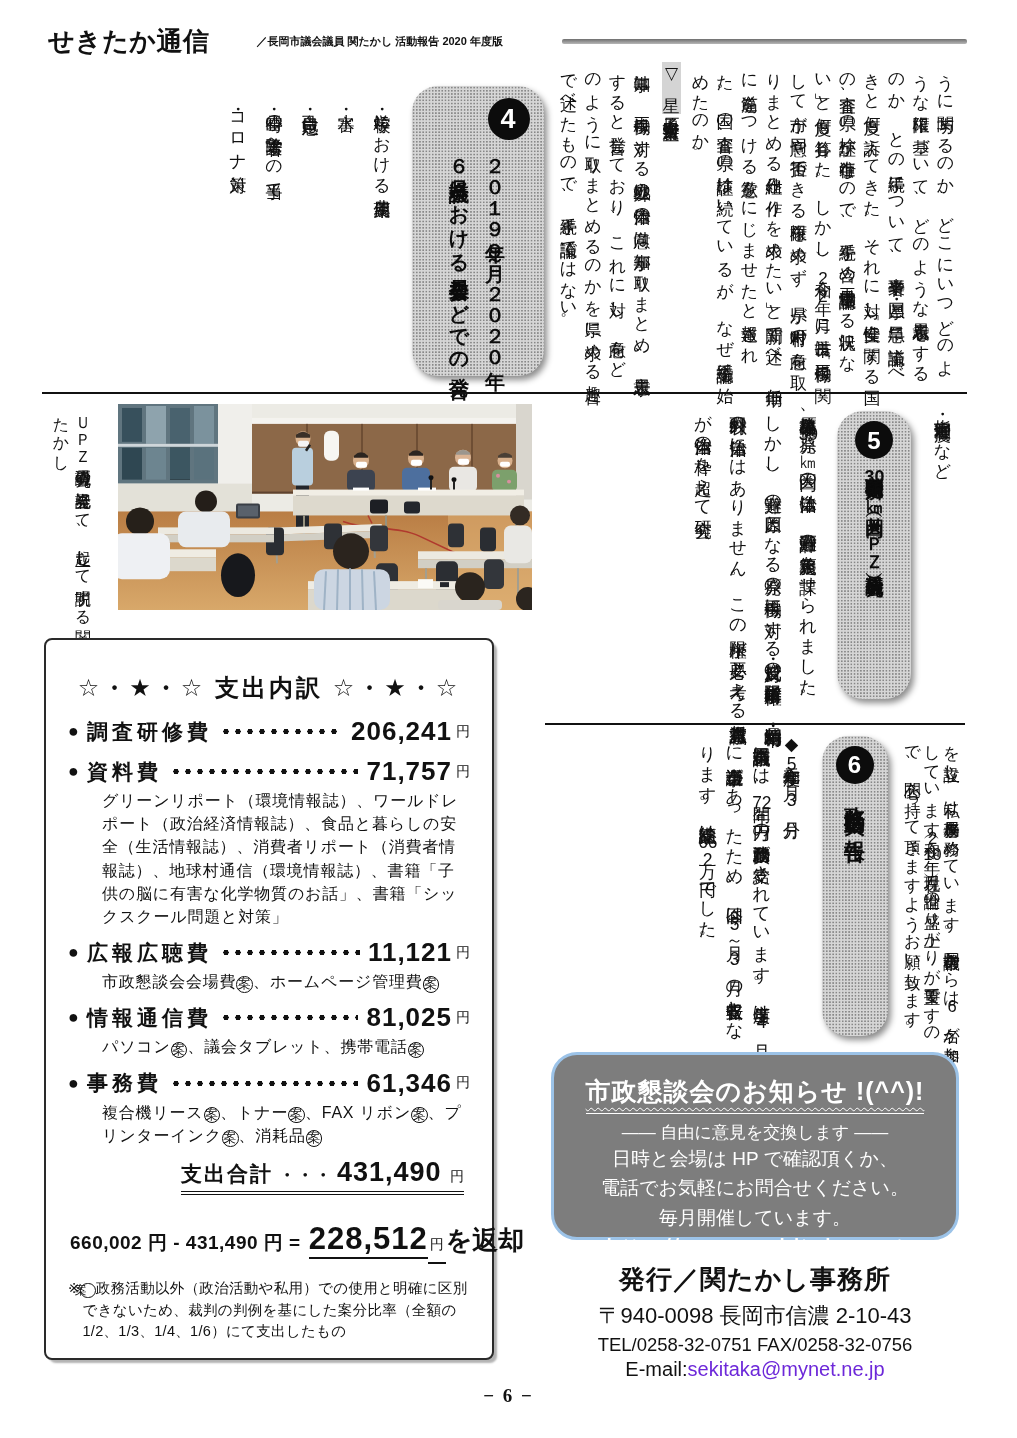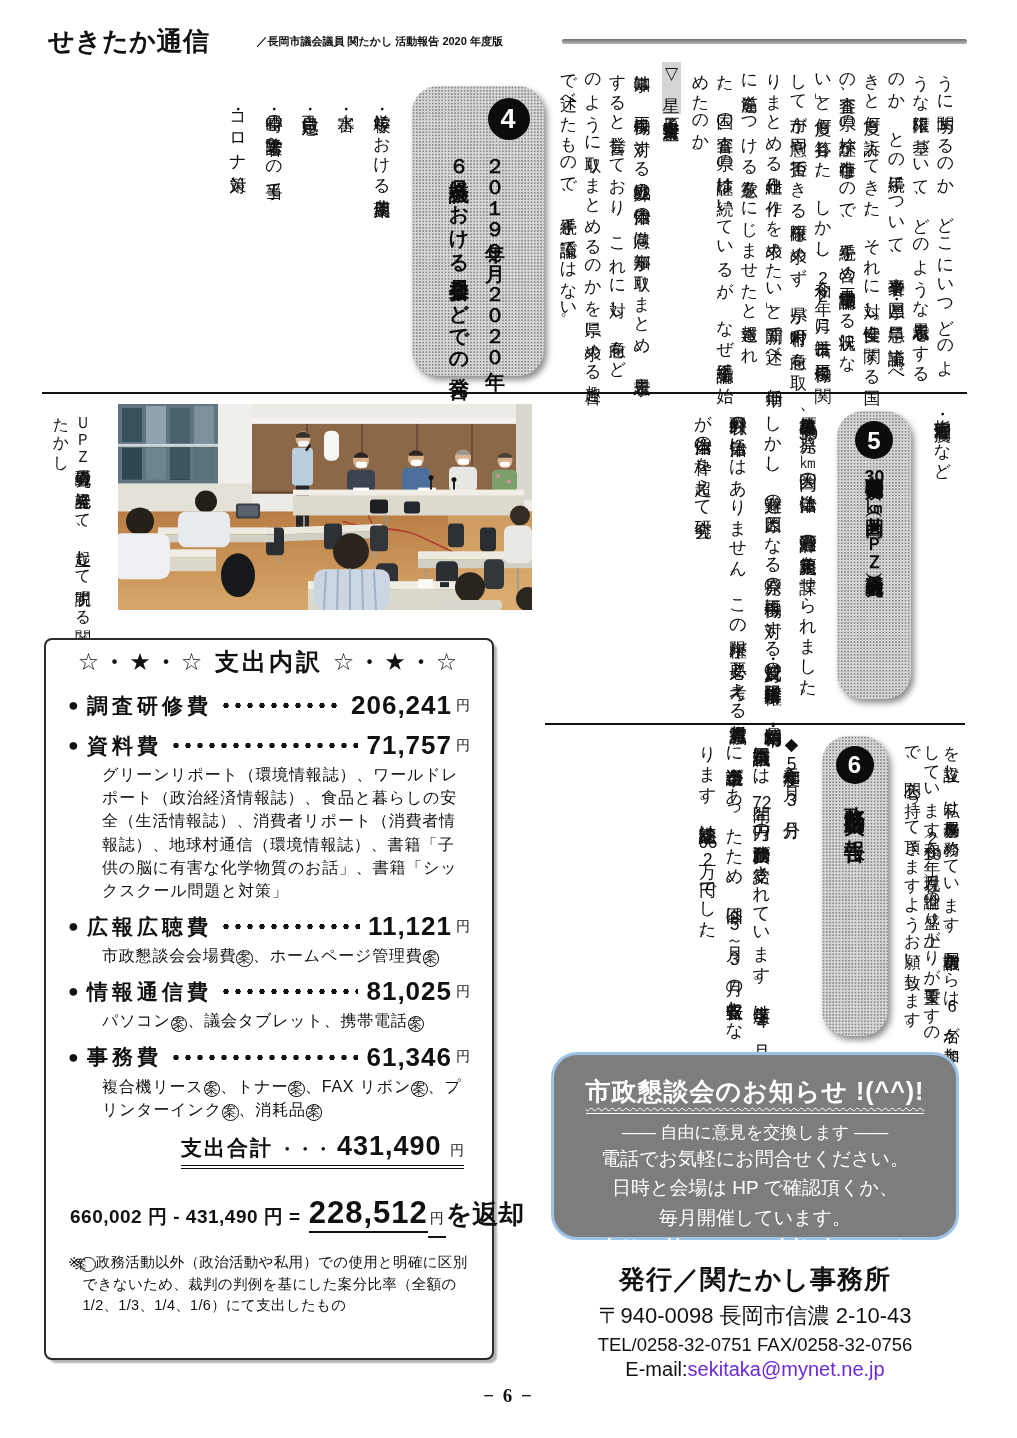--- a/index.html
+++ b/index.html
@@ -50,21 +50,21 @@
   .div1{top:392px;left:42px;right:50px;}
   .div2{top:723px;left:545px;right:52px;}
 
   
   .photo{position:absolute;left:118px;top:404px;width:414px;height:206px;}
   .caption{position:absolute;left:50px;top:406px;height:224px;font-size:16px;line-height:22px;letter-spacing:0.8px;}
 
   
   .expbox{position:absolute;left:44px;top:638px;width:450px;height:722px;background:#fff;
           border:2.5px solid #2a2a2a;border-radius:8px;box-shadow:4px 4px 2px -1px #b3b3b3;
-          box-sizing:border-box;padding:6px 22px 10px;}
+          box-sizing:border-box;padding:32px 22px 10px;}
   .exp-title{text-align:center;font-size:24px;font-weight:bold;letter-spacing:3px;margin-bottom:12px;}
   .exp-item{margin-bottom:9px;}
   .exp-row{display:flex;align-items:center;}
   .exp-bullet{font-size:18px;margin-right:8px;}
   .exp-label{font-size:21px;font-weight:bold;letter-spacing:4px;white-space:nowrap;}
   .exp-dots{flex:1;height:7px;margin:0 8px;background-image:radial-gradient(circle,#111 2.5px,transparent 2.8px);
             background-size:12px 7px;background-repeat:repeat-x;background-position:left center;}
   .exp-amount{font-size:26px;font-weight:bold;letter-spacing:1px;white-space:nowrap;}
   .exp-unit{font-size:14px;margin-left:4px;}
   .exp-detail{font-size:16px;line-height:1.45;letter-spacing:0.8px;margin:2px 2px 0 34px;}
@@ -366,22 +366,22 @@
       <span class="eq-unit">円</span>
       <span class="eq-suffix">を返却</span>
     </div>
 
     <div class="exp-foot">※<span class="maru-an">案</span>政務活動以外（政治活動や私用）での使用と明確に区別できないため、裁判の判例を基にした案分比率（全額の 1/2、1/3、1/4、1/6）にて支出したもの</div>
   </div>
 
   <div class="ann">
     <div><span class="ann-title">市政懇談会のお知らせ !(^^)!</span></div>
     <div class="ann-sub">―― 自由に意見を交換します ――</div>
+    <div class="ann-line">日時と会場は HP で確認頂くか、</div>
     <div class="ann-line">電話でお気軽にお問合せください。</div>
-    <div class="ann-line">日時と会場は HP で確認頂くか、</div>
     <div class="ann-line">毎月開催しています。</div>
     <div class="ann-url">http://www.sekitaka.net</div>
   </div>
 
   <div class="pub">
     <div class="pub-h">発行／関たかし事務所</div>
     <div class="pub-a">〒940-0098 長岡市信濃 2-10-43</div>
     <div class="pub-t">TEL/0258-32-0751  FAX/0258-32-0756</div>
     <div class="pub-e">
       <span>E-mail:</span><span class="pub-email">sekitaka@mynet.ne.jp</span>

